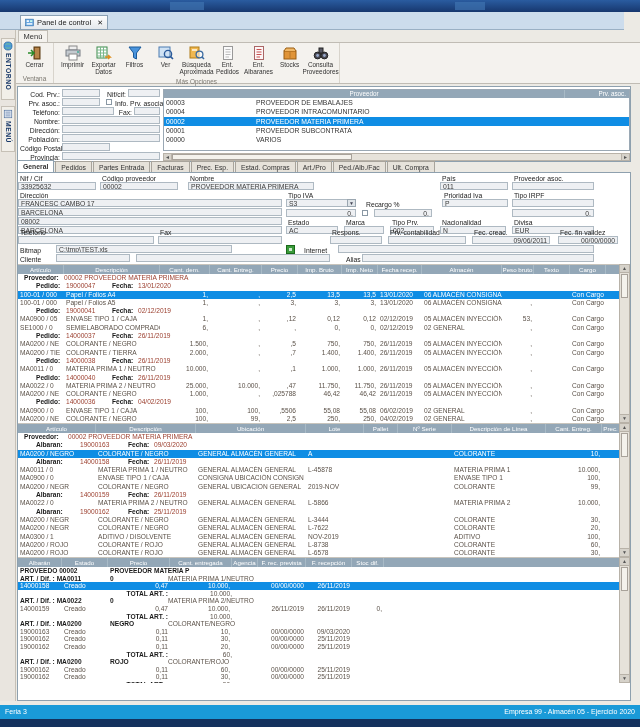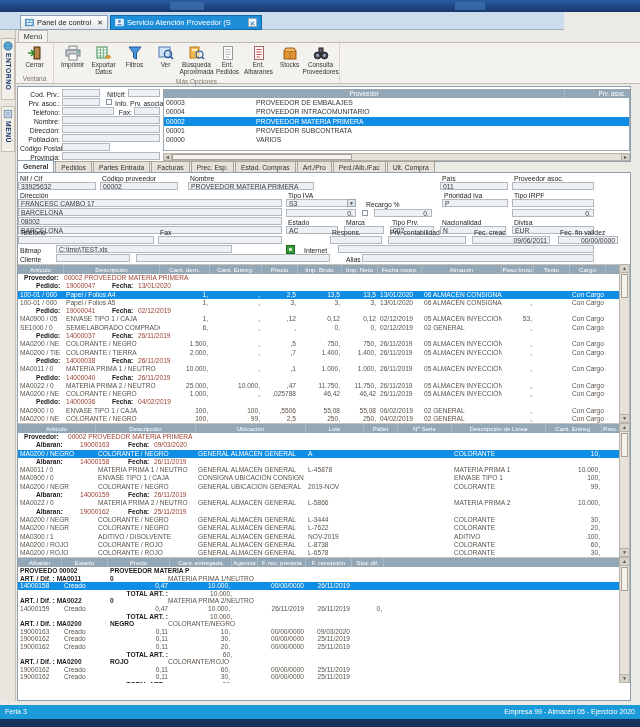--- a/index.html
+++ b/index.html
@@ -6,21 +6,21 @@
     font-family:"Liberation Sans","DejaVu Sans",sans-serif;background:#eceae4;position:relative}
   *{box-sizing:border-box}
   .abs{position:absolute}
   
   #desktop-strip{left:0;top:0;width:640px;height:12px;background:linear-gradient(#2a5ca0,#17376e)}
   #bottom-strip{left:0;top:719px;width:640px;height:8px;background:#14325e}
   .dt-art{top:2px;height:8px;background:#3f74b0;opacity:.7}
   #teal-btn{left:52px;top:12px;width:11px;height:6px;background:#2aa8a0;border:1px solid #187870;
     color:#fff;font-size:6px;line-height:4px;text-align:center}
   
-  #tabbar{left:0;top:12px;width:564px;height:18px;background:#ccdcec;border-bottom:1px solid #9ab0c4}
+  #tabbar{left:0;top:12px;width:624px;height:18px;background:#ccdcec;border-bottom:1px solid #9ab0c4}
   .wtab{position:absolute;top:3px;height:15px;font-size:7.5px;line-height:15px;white-space:nowrap;
     padding:0 4px;display:flex;align-items:center;gap:3px}
   .wtab.inactive{left:20px;width:88px;background:linear-gradient(#fdfdfd,#e4e8ec);border:1px solid #8aa0b4;color:#222}
   .wtab.active{left:110px;width:152px;background:#1e8ed8;border:1px solid #1268a8;color:#fff}
   .wtab .x{font-size:7px;font-weight:bold;margin-left:auto}
   .wtab.active .x{background:#f0f6fa;color:#1268a8;width:9px;height:9px;line-height:9px;text-align:center;border:1px solid #9ab}
   .wtab .ticon{width:9px;height:9px;display:inline-block}
   
   #ribbon-tab{left:18px;top:30px;width:30px;height:12px;background:#f4f2ee;border:1px solid #c0bcb4;
     border-bottom:none;font-size:7.5px;text-align:center;line-height:12px;color:#333}
@@ -112,31 +112,20 @@
         <svg viewBox="0 0 16 16">
           <rect x="1" y="2" width="14" height="12" fill="#6aa8e0" stroke="#2a6aa8"></rect>
           <rect x="3" y="4" width="4" height="3" fill="#fff"></rect>
           <rect x="9" y="4" width="4" height="3" fill="#cfe"></rect>
           <rect x="3" y="9" width="10" height="3" fill="#e8f2fc"></rect>
         </svg>
       </span>
     <span>Panel de control</span>
     <span class="x">✕</span>
   </div>
-  <div class="wtab active">
-    <span class="ticon">
-        <svg viewBox="0 0 16 16">
-          <rect x="1" y="2" width="14" height="12" fill="#e8f2fc" stroke="#fff"></rect>
-          <circle cx="8" cy="6" r="2.5" fill="#4a86c8"></circle>
-          <path d="M3 13c1-3 9-3 10 0z" fill="#4a86c8"></path>
-        </svg>
-      </span>
-    <span>Servicio Atención Proveedor (S</span>
-    <span class="x">✕</span>
-  </div>
 </div>
 
 <div class="abs" id="ribbon-tab">Menú</div>
 <div class="abs" id="ribbon">
     <div class="rgroup">
       <div class="rbtns">
         <div class="rbtn">
           <span class="ticon">
             <svg viewBox="0 0 16 16">
               <rect x="7" y="2" width="6" height="12" fill="#9a6a34" stroke="#5a3a10"></rect>

